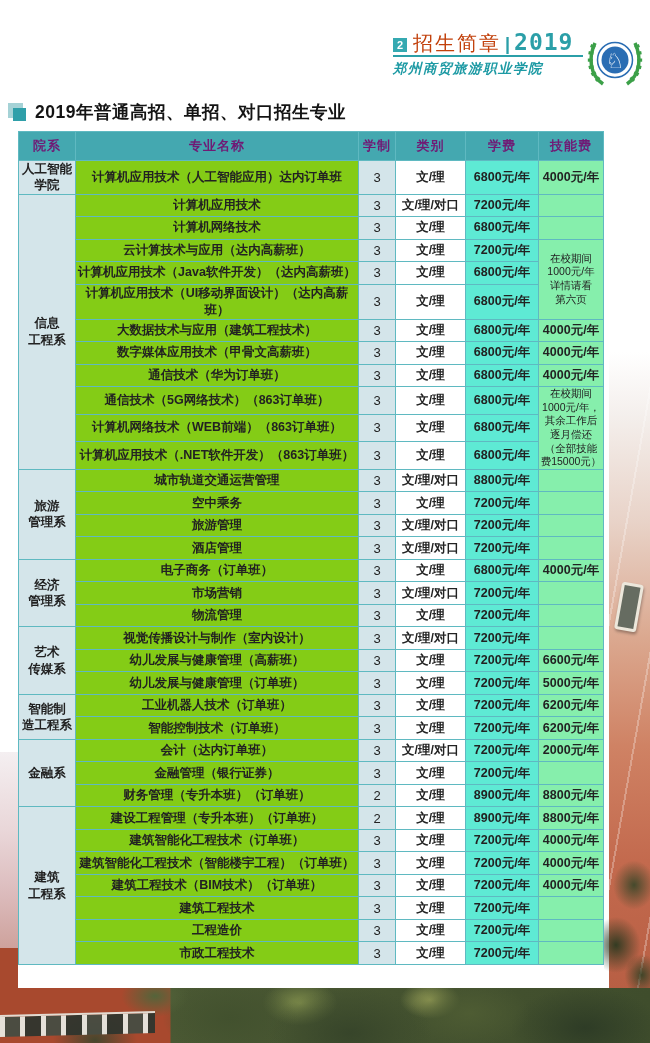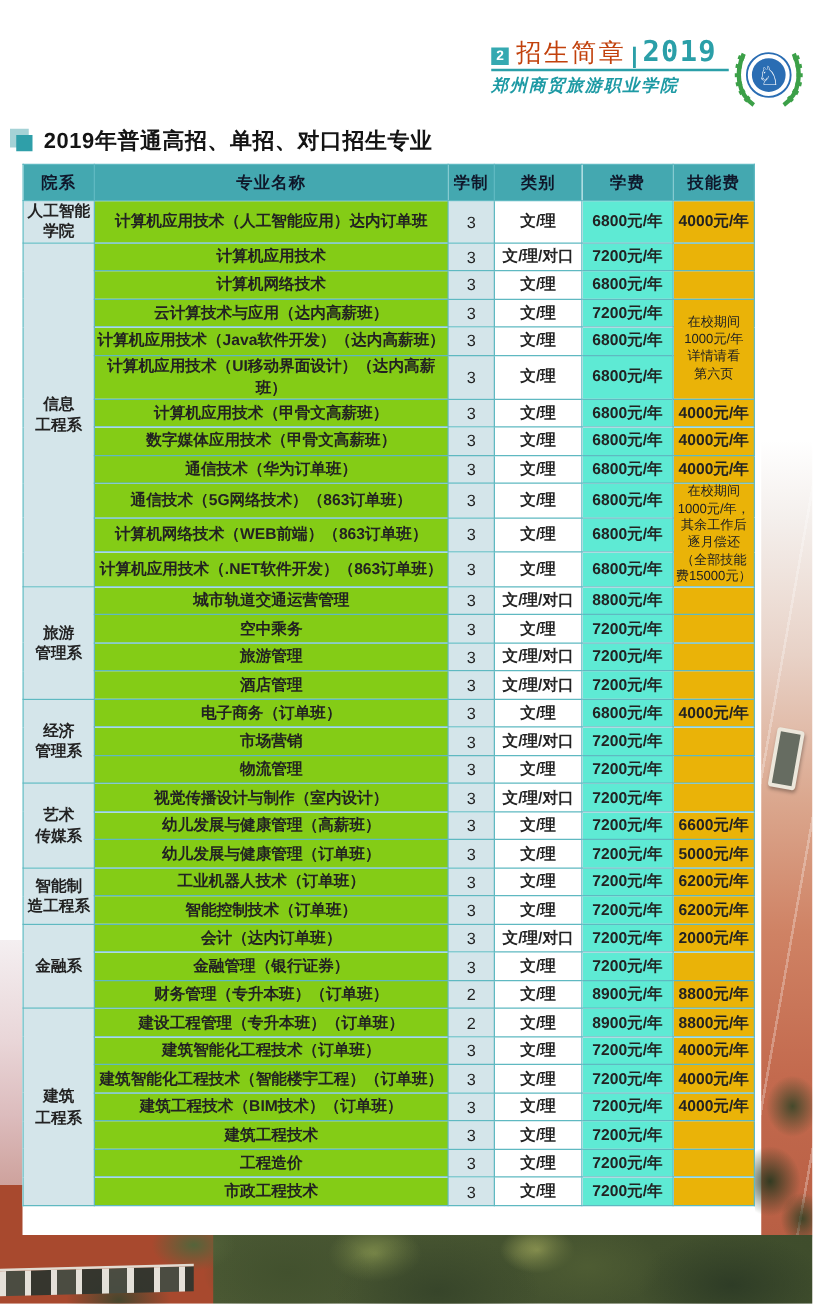--- a/index.html
+++ b/index.html
@@ -78,30 +78,30 @@
   .bullet .sq-back{position:absolute;left:0;top:0;width:15px;height:15px;background:#a5d2d6;}
   .bullet .sq-front{position:absolute;left:5px;top:5px;width:13px;height:13px;background:#2f9fa9;}
   .section-title{margin:0;font-size:17.5px;font-weight:bold;color:#141414;letter-spacing:.5px;text-align:center;}
   
   .table-wrap{position:absolute;left:18px;top:131px;z-index:2;}
   table.majors{border-collapse:collapse;table-layout:fixed;width:585px;background:#fff;}
   table.majors th,table.majors td{
     border:1.5px solid #5fb9c1;text-align:center;vertical-align:middle;padding:0 1px;overflow:hidden;
   }
   table.majors th{
-    background:#44a8b0;color:#0f172a;font-size:13px;font-weight:bold;height:28px;letter-spacing:1px;
+    background:#44a8b0;color:#701a75;font-size:13px;font-weight:bold;height:28px;letter-spacing:1px;
   }
   tr.t-row{height:22.5px;}
   tr.t-row-first{height:31px;}
   td.dept{background:#d4e5ea;font-size:12.5px;font-weight:bold;white-space:pre-line;line-height:1.3;}
   td.major{background:#84cc16;font-size:12.5px;font-weight:bold;}
   td.years{background:#d4e5ea;font-size:13px;}
   td.cat{background:#ffffff;font-size:12.5px;font-weight:bold;}
   td.tuition{background:#5eead4;font-size:12.5px;font-weight:bold;}
-  td.skill{background:#eab308;font-size:12.5px;font-weight:bold;}
+  td.skill{background:#86efac;font-size:12.5px;font-weight:bold;}
   td.skill.note{font-size:10.5px;line-height:1.3;white-space:pre-line;font-weight:normal;}
 </style>
 </head>
 <body>
 
 <div class="page">
 
   <div class="wall"></div>
   <div class="wall-device"></div>
   <div class="wall-foliage"></div>
@@ -201,21 +201,21 @@
             <td class="cat">文/理</td>
             <td class="tuition">6800元/年</td>
           </tr>
           <tr class="t-row">
             <td class="major">计算机应用技术（UI移动界面设计）（达内高薪班）</td>
             <td class="years">3</td>
             <td class="cat">文/理</td>
             <td class="tuition">6800元/年</td>
           </tr>
           <tr class="t-row">
-            <td class="major">计算机应用技术（甲骨文高薪班）</td>
+            <td class="major">大数据技术与应用（建筑工程技术）</td>
             <td class="years">3</td>
             <td class="cat">文/理</td>
             <td class="tuition">6800元/年</td>
             <td class="skill">4000元/年</td>
           </tr>
           <tr class="t-row">
             <td class="major">数字媒体应用技术（甲骨文高薪班）</td>
             <td class="years">3</td>
             <td class="cat">文/理</td>
             <td class="tuition">6800元/年</td>

